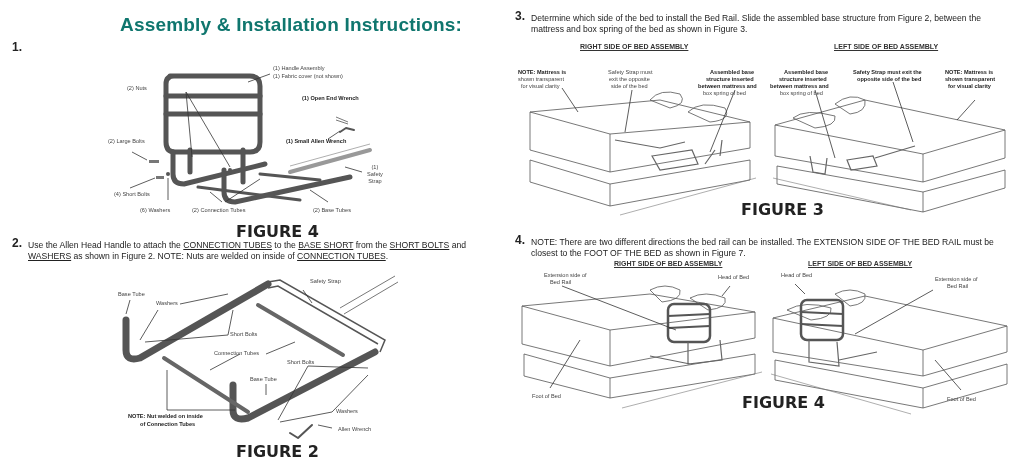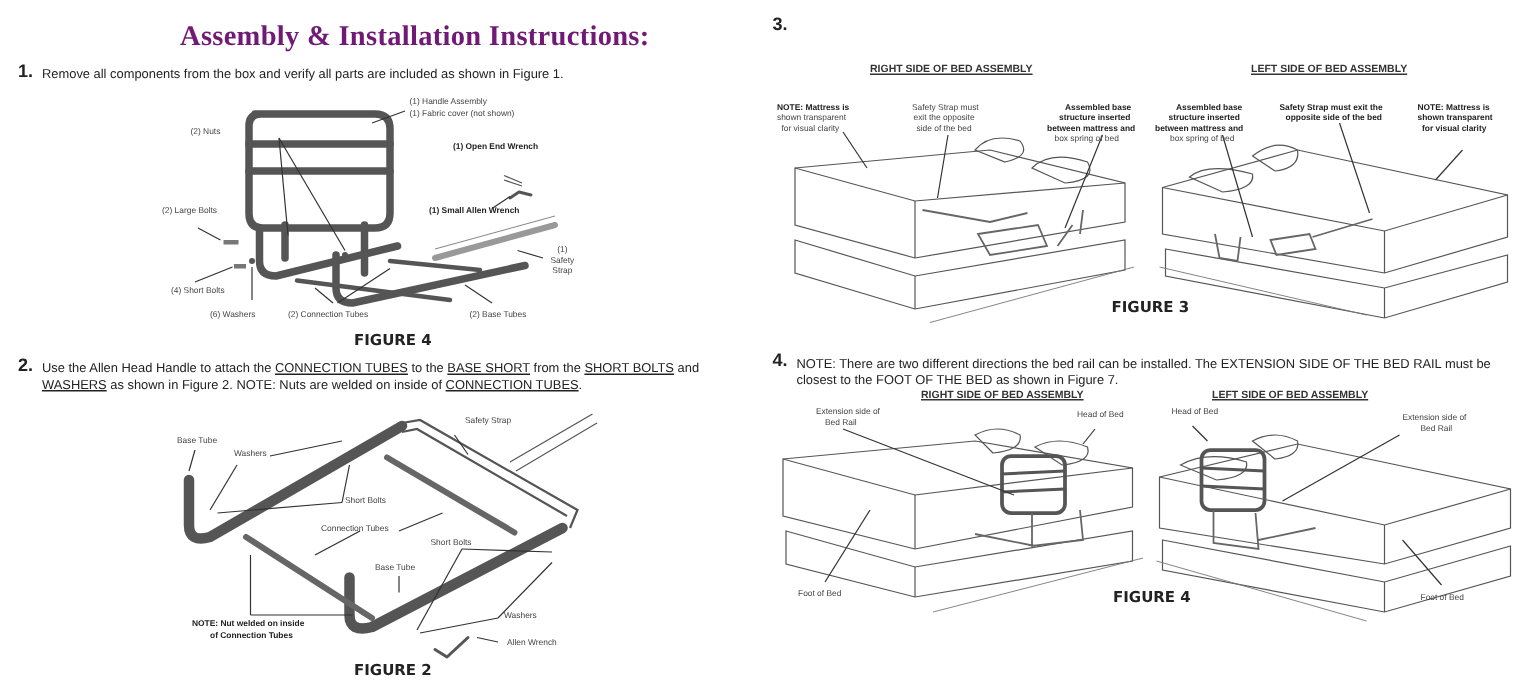--- a/index.html
+++ b/index.html
@@ -1,40 +1,39 @@
 <!DOCTYPE html>
 <html><head>
 <meta charset="utf-8">
 <style>
   html,body{margin:0;padding:0;background:#fff;}
   body{width:1024px;height:458px;position:relative;overflow:hidden;font-family:"Liberation Sans",sans-serif;color:#222;}
   .abs{position:absolute;}
-  .title{left:120px;top:14px;font-size:19px;font-weight:bold;color:#701a75;letter-spacing:0.2px;font-family:Liberation Serif, serif;}
+  .title{left:120px;top:14px;font-size:19px;font-weight:bold;color:#0f766e;letter-spacing:0.2px;}
   .step{font-size:8.6px;line-height:11px;color:#222;}
   .step .num{position:absolute;left:-16px;top:-2px;font-size:12px;font-weight:bold;}
   .u{text-decoration:underline;}
-  .fig-label{font-family:"DejaVu Sans",sans-serif;font-weight:bold;font-size:10px;color:#222;}
+  .fig-label{font-family:"DejaVu Sans",sans-serif;font-weight:bold;font-size:16px;color:#222;}
   .callout{font-size:5.6px;line-height:7px;color:#444;text-align:center;}
   .callout.bold{font-weight:bold;color:#222;}
   .sub-head{font-size:7px;font-weight:bold;text-decoration:underline;color:#333;}
   svg{position:absolute;overflow:visible;}
   .tube{stroke:#555;stroke-width:5;fill:none;stroke-linecap:round;stroke-linejoin:round;}
   .tube-light{stroke:#999;stroke-width:4;fill:none;stroke-linecap:round;}
   .line{stroke:#555;stroke-width:0.8;fill:none;}
   .thin{stroke:#777;stroke-width:0.6;fill:none;}
   .arrow{stroke:#333;stroke-width:0.8;fill:none;}
 </style>
 </head>
 <body>
 
 <div class="abs title">Assembly &amp; Installation Instructions:</div>
 
 <div class="abs step" style="left:28px;top:44px;width:470px;">
   <span class="num">1.</span>
-  <span>Remove all components from the box and verify all parts are included as shown in Figure 1.</span>
 </div>
 
 <div class="abs" style="left:100px;top:62px;width:280px;height:160px;">
   <svg width="280" height="160">
 
     <path class="tube" d="M70,14 L150,14 Q160,14 160,24 L160,80 Q160,90 150,90 L75,90 Q66,90 66,80 L66,22 Q66,14 74,14"></path>
     <line class="tube" x1="66" y1="34" x2="160" y2="34"></line>
     <line class="tube" x1="66" y1="52" x2="160" y2="52"></line>
 
     <line class="tube" x1="90" y1="88" x2="90" y2="110"></line>
@@ -130,20 +129,21 @@
   <div class="abs callout" style="left:150px;top:106px;">Base Tube</div>
   <div class="abs callout bold" style="left:28px;top:143px;text-align:left;">NOTE:  Nut welded on inside</div>
   <div class="abs callout bold" style="left:40px;top:151px;text-align:left;">of Connection Tubes</div>
   <div class="abs callout" style="left:236px;top:138px;">Washers</div>
   <div class="abs callout" style="left:238px;top:156px;">Allen Wrench</div>
 </div>
 <div class="abs fig-label" style="left:236px;top:442px;text-align:center;">FIGURE 2</div>
 
 <div class="abs step" style="left:531px;top:13px;width:480px;">
   <span class="num">3.</span>
+  <span>Determine which side of the bed to install the Bed Rail.  Slide the assembled base structure from Figure 2, between the mattress and box spring of the bed as shown in Figure 3.</span>
 </div>
 <div class="abs sub-head" style="left:580px;top:43px;">RIGHT SIDE OF BED ASSEMBLY</div>
 <div class="abs sub-head" style="left:834px;top:43px;">LEFT SIDE OF BED ASSEMBLY</div>
 
 <div class="abs" style="left:510px;top:60px;width:255px;height:160px;">
   <svg width="255" height="160">
     <path class="line" d="M20,52 L150,40 L240,62 L240,88 L100,112 L20,90 Z"></path>
     <path class="line" d="M20,52 L100,74 L240,62"></path>
     <line class="line" x1="100" y1="74" x2="100" y2="112"></line>
     <path class="line" d="M20,100 L100,124 L240,100 L240,120 L100,146 L20,122 Z"></path>

